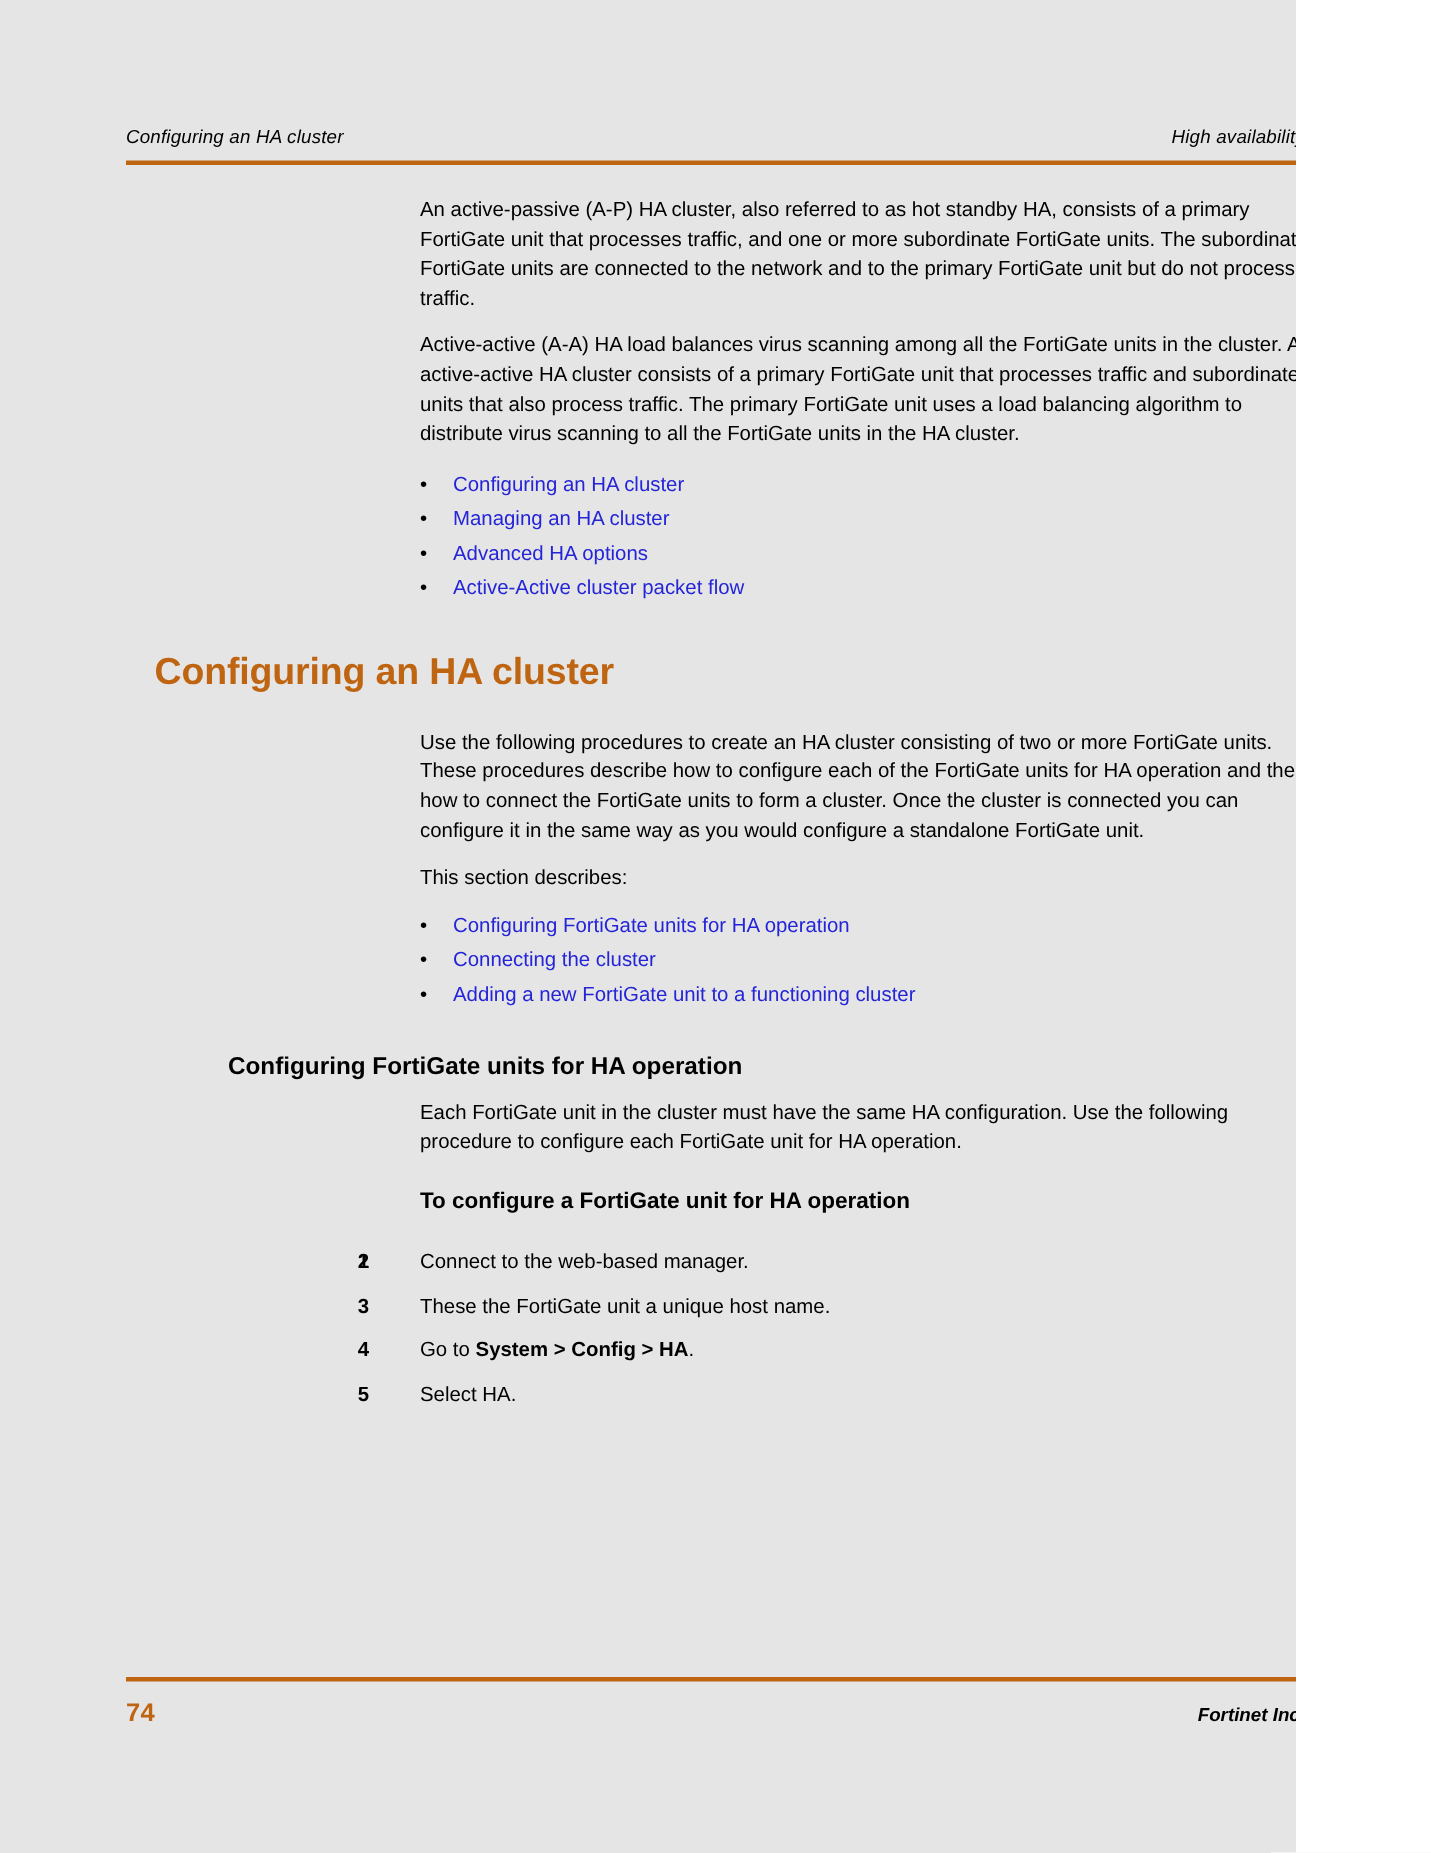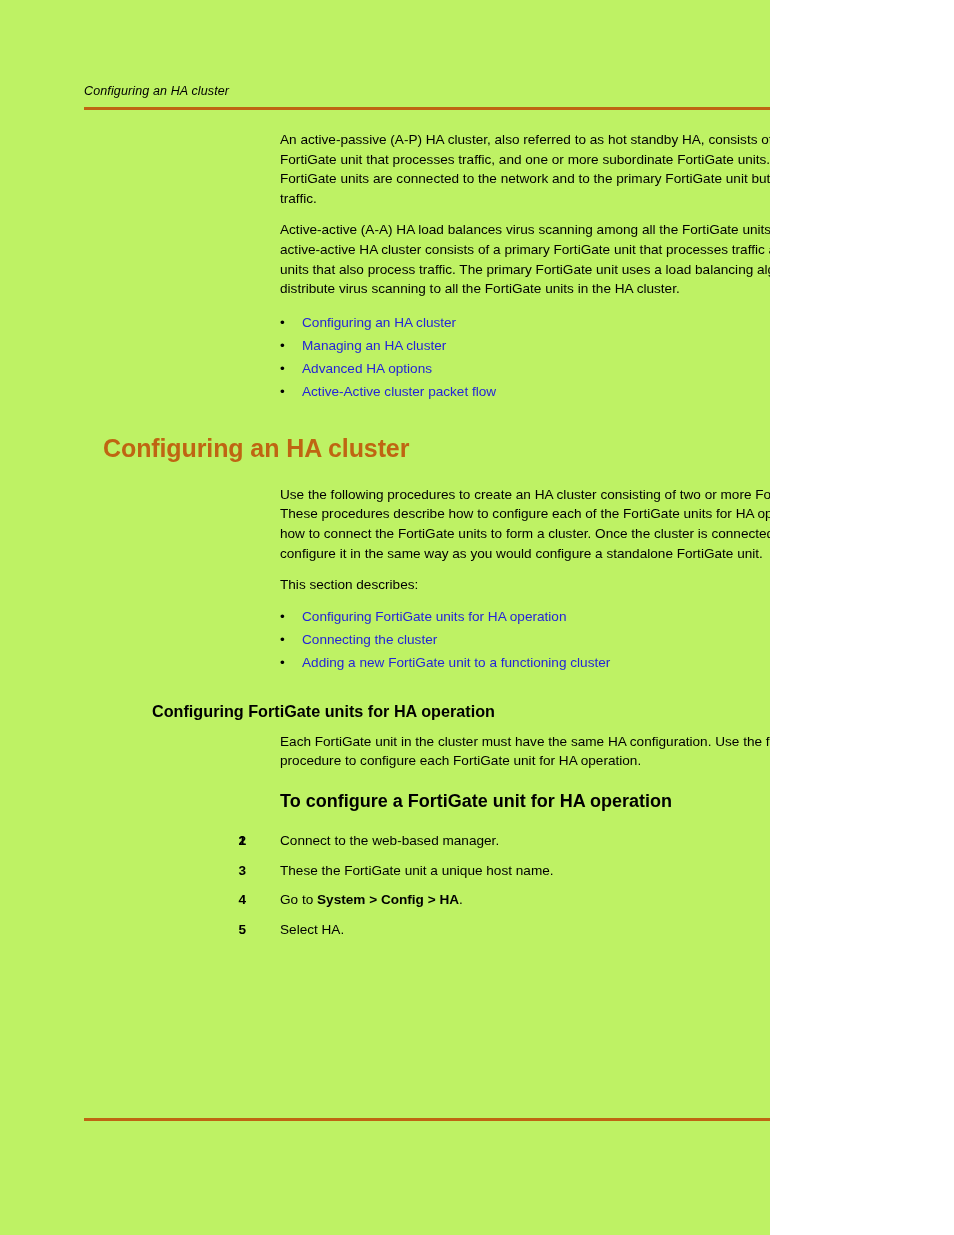--- a/index.html
+++ b/index.html
@@ -7,23 +7,23 @@
     padding: 0;
     background: #ffffff;
   }
   body {
     font-family: "Liberation Sans", sans-serif;
     color: #000000;
     -webkit-font-smoothing: antialiased;
   }
   .page {
     position: relative;
-    width: 770px;
+    width: 864px;
     height: 1235px;
-    background: #bef264;
+    background: #e5e5e5;
     overflow: hidden;
     box-sizing: border-box;
   }
 
   
   .runhead {
     position: absolute;
     left: 84px;
     top: 84px;
     width: 786px;
@@ -131,21 +131,21 @@
     margin: 0;
     padding: 0 74px 0 152px;
     font-size: 16.2px;
     font-weight: bold;
     color: #000000;
     line-height: 22px;
   }
   h3.proc {
     margin: 0;
     padding: 0 74px 0 280px;
-    font-size: 18px;
+    font-size: 15px;
     font-weight: bold;
     color: #000000;
     line-height: 20px;
   }
 
   
   ol.steps {
     list-style: none;
     margin: 0;
     padding: 0;
@@ -278,14 +278,18 @@
       <li class="step">
         <span class="num">5</span>
         <span>Select HA.</span>
       </li>
 
     </ol>
 
   </div>
 
   <div class="rule rule-bottom"></div>
+  <div class="footer">
+    <span class="pageno">74</span>
+    <span class="company">Fortinet Inc.</span>
+  </div>
 
 </div>
 
 </body></html>

